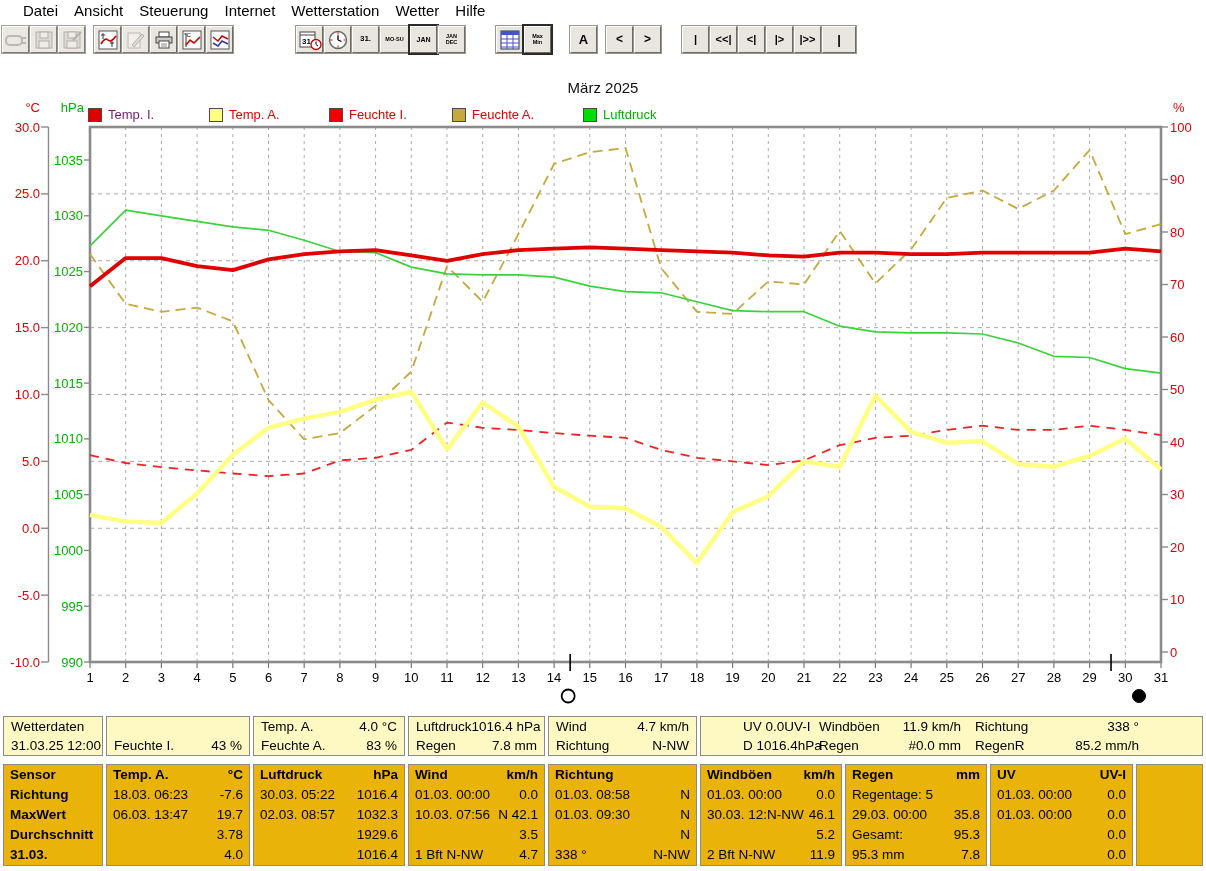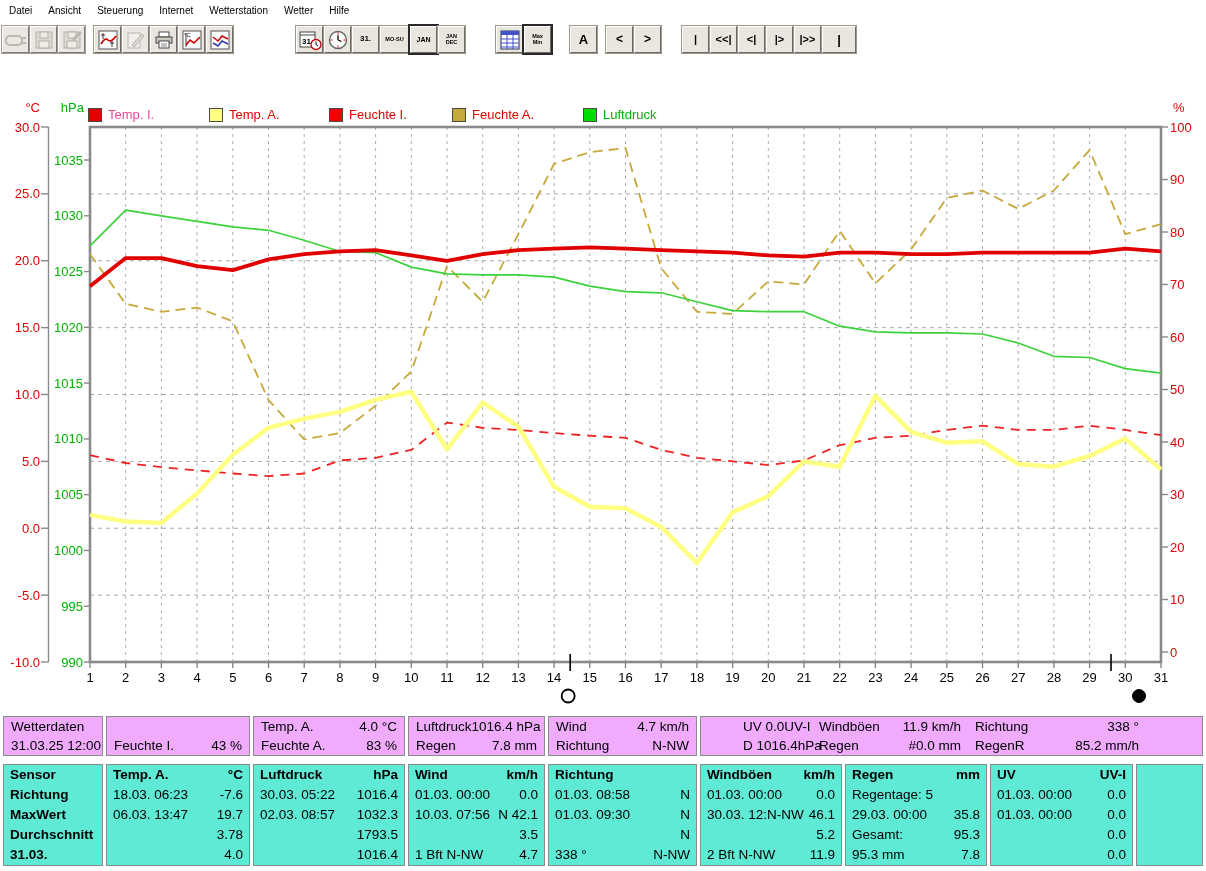--- a/index.html
+++ b/index.html
@@ -1,19 +1,19 @@
 <!DOCTYPE html>
 <html><head>
 <meta charset="utf-8">
 <style>
   html,body{margin:0;padding:0}
   body{width:1206px;height:871px;overflow:hidden;background:#fff;position:relative;
        font-family:"Liberation Sans",sans-serif;color:#000}
   
-  .menubar{display:flex;align-items:center;height:22px;padding-left:1px;font-size:10px;background:#fff}
+  .menubar{display:flex;align-items:center;height:22px;padding-left:15px;font-size:15px;background:#fff}
   .menu-item{padding:2px 8px 3px;cursor:default}
   
   .toolbar{display:flex;align-items:flex-start;height:40px;padding-top:4px;background:#fff}
   .tb-group{display:flex}
   .tb-btn{width:27px;height:27px;margin-right:1px;background:#e9e6e0;
           border:1px solid;border-color:#ffffff #6f6a63 #6f6a63 #ffffff;
           box-shadow:0 0 0 1px #9c968d;display:flex;align-items:center;justify-content:center;
           padding:0;font-family:"Liberation Sans",sans-serif;cursor:pointer;white-space:pre-line;text-align:center;line-height:1.05}
   .tb-btn.active{box-shadow:0 0 0 2px #2a2a2a}
   .tb-btn.disabled{opacity:.9}
@@ -22,29 +22,29 @@
   
   .chart-region{position:absolute;top:62px;left:0;width:1206px;height:650px}
   .chart-title{position:absolute;top:17px;left:0;width:1206px;text-align:center;font-size:15px;color:#111}
   .legend{position:absolute;top:45px;left:0;width:1206px;height:16px}
   .leg-item{position:absolute;display:flex;align-items:center;font-size:13px;white-space:nowrap}
   .leg-swatch{width:12px;height:12px;border:1px solid #4a4a4a;margin-right:6px;display:inline-block}
   #plot{position:absolute;top:0;left:0}
   
   .statusbar{position:absolute;left:3px;top:716px;display:grid;
              grid-template-columns:100px 144px 152px 137px 149px 503px;gap:3px}
-  .st-cell{background:#f0abfc;border:1px solid #8a8a8a;font-size:13.5px}
+  .st-cell{background:#fef9c3;border:1px solid #8a8a8a;font-size:13.5px}
   .st-row{display:flex;justify-content:space-between;height:19px;line-height:19px;padding:0 7px;white-space:nowrap}
   .st-wrow{display:grid;grid-template-columns:76px 70px 72px 84px 94px;padding-left:42px;height:19px;line-height:19px;white-space:nowrap}
   .st-wrow span:nth-child(3),.st-wrow span:nth-child(5){text-align:right}
   .st-wrow span:nth-child(4){padding-left:14px}
   
   .summary{position:absolute;left:3px;top:764px;display:grid;
            grid-template-columns:100px 144px 152px 137px 149px 142px 142px 143px 67px;gap:3px}
-  .sum-col{background:#5eead4;border:1px solid #8a8a8a;font-size:13.5px}
+  .sum-col{background:#eab308;border:1px solid #8a8a8a;font-size:13.5px}
   .sum-row{display:flex;justify-content:space-between;height:20px;line-height:20px;padding:0 6px;white-space:nowrap}
   .sum-row.head{font-weight:bold}
   .sum-col.rowlabels .sum-row{font-weight:bold}
   .sum-row .v.bold{font-weight:normal}
 </style>
 </head>
 <body>
 
 <div class="menubar">
     <div class="menu-item">Datei</div>
@@ -140,24 +140,25 @@
       <button class="tb-btn" style="font-weight: bold; font-size: 11px;">|</button>
       <button class="tb-btn" style="font-weight: bold; font-size: 11px;">&lt;&lt;|</button>
       <button class="tb-btn" style="font-weight: bold; font-size: 11px;">&lt;|</button>
       <button class="tb-btn" style="font-weight: bold; font-size: 11px;">|&gt;</button>
       <button class="tb-btn" style="font-weight: bold; font-size: 11px;">|&gt;&gt;</button>
       <button class="tb-btn" style="font-weight: bold; font-size: 13px; width: 34px;">|</button>
     </div>
   </div>
 
 <div class="chart-region">
+  <div class="chart-title">März 2025</div>
   <div class="legend">
       <div class="leg-item" style="left: 88px;">
         <span class="leg-swatch" style="background: rgb(225, 0, 0);"></span>
-        <span style="color: #ec4899;">Temp. I.</span>
+        <span style="color: #701a75;">Temp. I.</span>
       </div>
       <div class="leg-item" style="left: 209px;">
         <span class="leg-swatch" style="background: rgb(255, 255, 130);"></span>
         <span style="color: rgb(225, 0, 0);">Temp. A.</span>
       </div>
       <div class="leg-item" style="left: 329px;">
         <span class="leg-swatch" style="background: rgb(240, 0, 0);"></span>
         <span style="color: rgb(225, 0, 0);">Feuchte I.</span>
       </div>
       <div class="leg-item" style="left: 452px;">
@@ -461,21 +462,21 @@
       <div class="sum-row">
         <span>30.03.  05:22</span>
         <span class="v">1016.4</span>
       </div>
       <div class="sum-row">
         <span>02.03.  08:57</span>
         <span class="v">1032.3</span>
       </div>
       <div class="sum-row">
         <span></span>
-        <span class="v">1793.5</span>
+        <span class="v">1929.6</span>
       </div>
       <div class="sum-row">
         <span></span>
         <span class="v bold">1016.4</span>
       </div>
     </div>
     <div class="sum-col">
       <div class="sum-row head">
         <span>Wind</span>
         <span>km/h</span>

